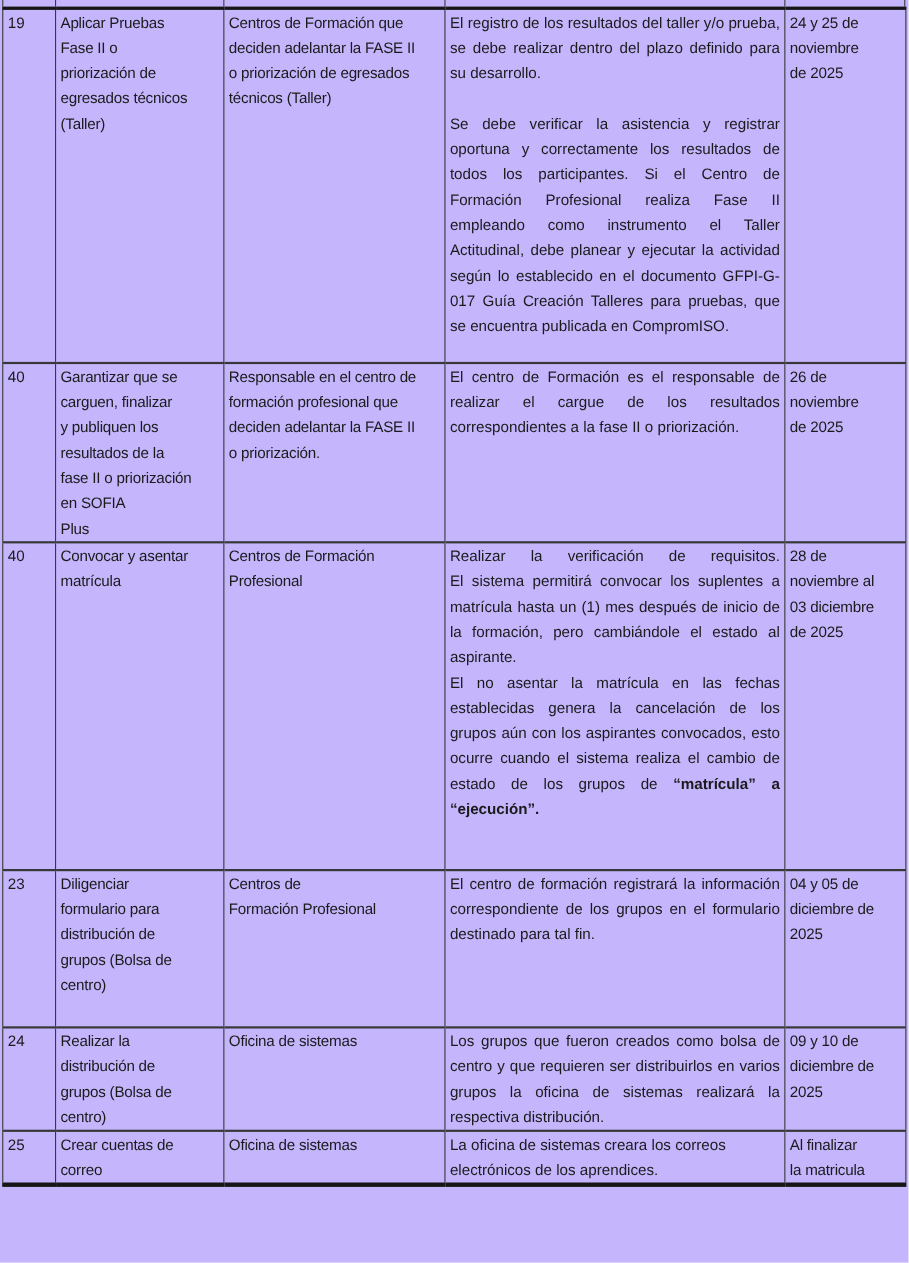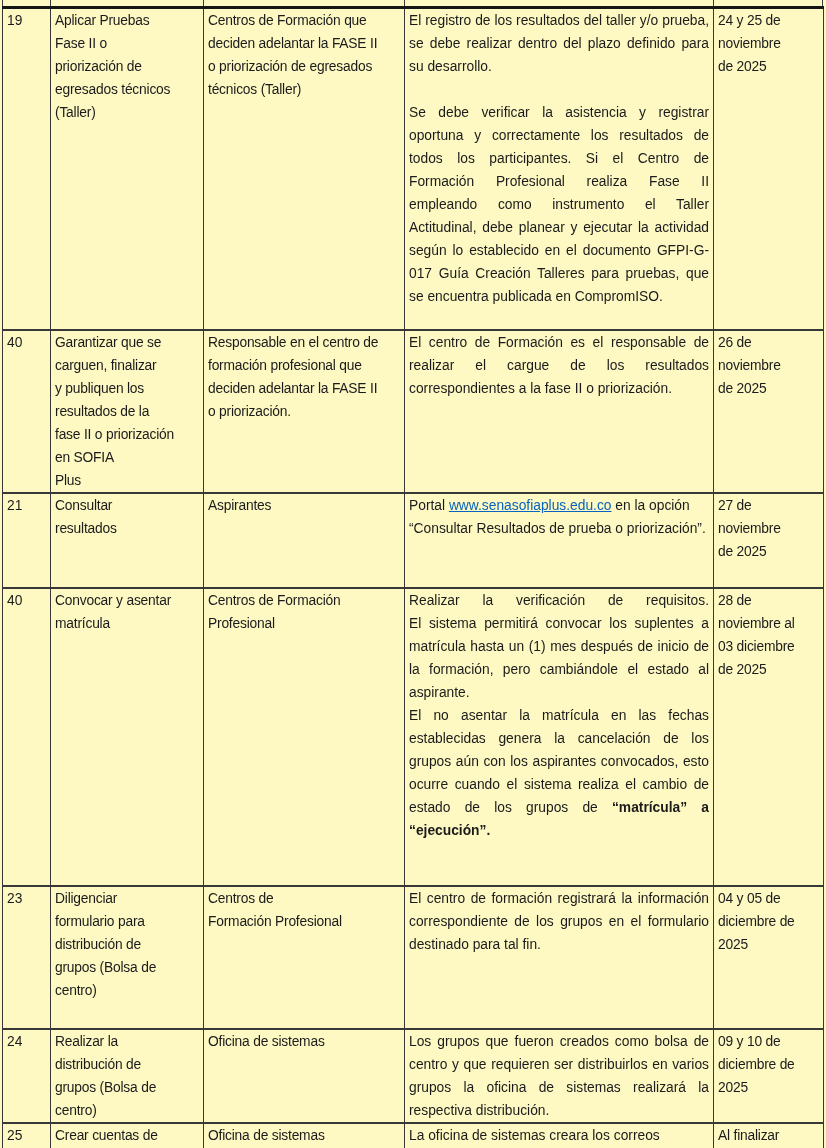--- a/index.html
+++ b/index.html
@@ -1,19 +1,19 @@
 <!DOCTYPE html>
 <html><head>
 <meta charset="utf-8">
 <style>
   html,body{margin:0;padding:0;background:#ffffff;}
   .page{
     position:relative;
     width:826px;height:1148px;
-    background:#fef9c3;
+    background:#c4b5fd;
     font-family:"Liberation Sans", sans-serif;
     font-size:13.8px;
     line-height:23px;
     color:#1b1b1b;
     overflow:hidden;
   }
   
   .top-strip{position:relative;height:6px;margin-left:2px;width:821px;}
   .top-strip i{position:absolute;top:0;bottom:0;width:1px;background:#3c3c3c;}
 
@@ -101,32 +101,20 @@
 deciden adelantar la FASE II
 o priorización.</td>
       <td class="desc">
         <p>El centro de Formación es el responsable de realizar el cargue de los resultados correspondientes a la fase II o priorización.</p>
       </td>
       <td class="dates pre">26 de
 noviembre
 de 2025</td>
     </tr>
 
-    <tr style="height:95px">
-      <td class="num">21</td>
-      <td class="pre">Consultar
-resultados</td>
-      <td class="pre">Aspirantes</td>
-      <td class="desc">
-        <p class="left"><span>Portal </span><a class="link" href="#">www.senasofiaplus.edu.co</a><span> en la opción “Consultar Resultados de prueba o priorización”.</span></p>
-      </td>
-      <td class="dates pre">27 de
-noviembre
-de 2025</td>
-    </tr>
 
     <tr style="height:298px">
       <td class="num">40</td>
       <td class="pre">Convocar y asentar
 matrícula</td>
       <td class="pre">Centros de Formación
 Profesional</td>
       <td class="desc">
         <p class="stretch">Realizar la verificación de requisitos.</p>
         <p>El sistema permitirá convocar los suplentes a matrícula hasta un (1) mes después de inicio de la formación, pero cambiándole el estado al aspirante.</p>

